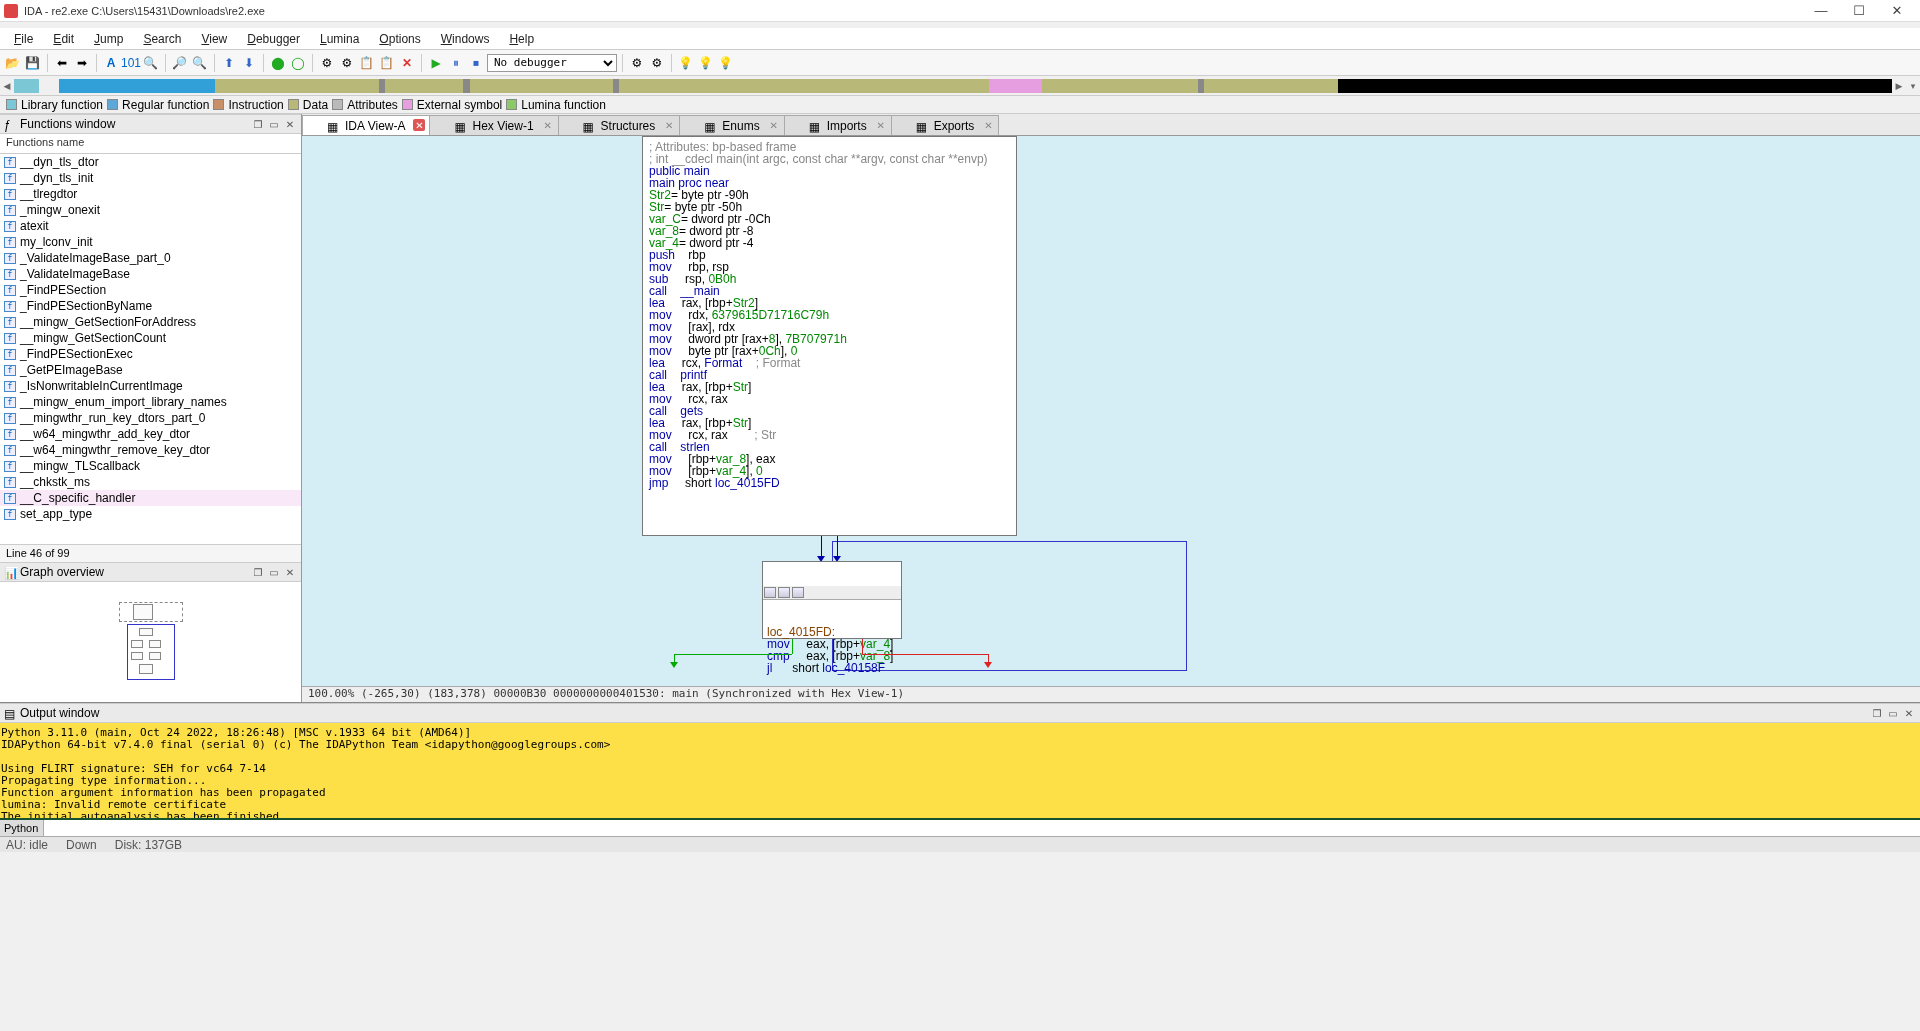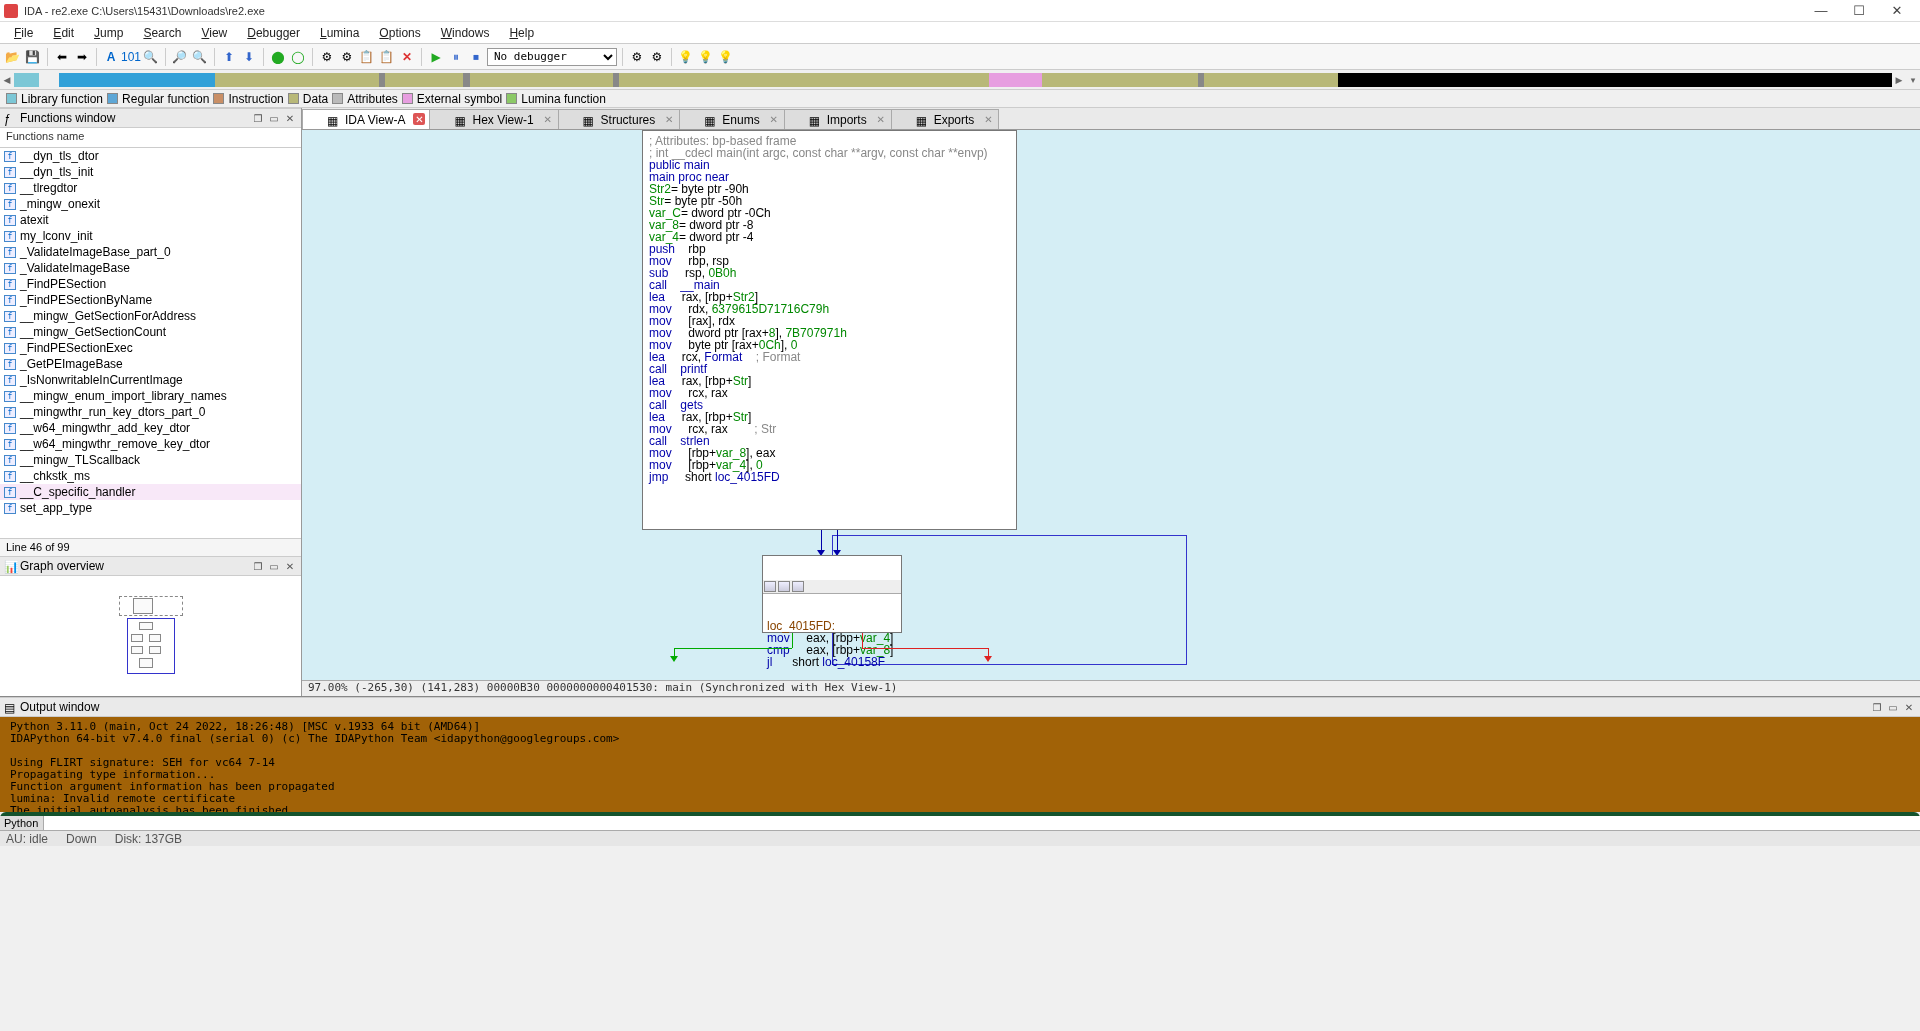--- a/index.html
+++ b/index.html
@@ -1,21 +1,21 @@
 <!DOCTYPE html>
 <html><head>
 <meta charset="utf-8">
 <style>
 * { margin: 0; padding: 0; box-sizing: border-box; font-family: "Segoe UI", Tahoma, sans-serif; font-size: 12px; }
 body { background: #f0f0f0; overflow: hidden; width: 1920px; height: 1031px; }
 .titlebar { height: 22px; background: #fff; display: flex; align-items: center; padding: 0 4px; border-bottom: 1px solid #ddd; }
 .titlebar .app-icon { width: 14px; height: 14px; background: #d44; border-radius: 2px; margin-right: 6px; }
 .titlebar .title { flex: 1; font-size: 11px; color: #333; }
 .titlebar .winbtn { width: 38px; height: 20px; display: flex; align-items: center; justify-content: center; color: #444; font-size: 13px; cursor: pointer; }
-.menubar { height: 22px; background: #fff; display: flex; align-items: center; padding: 0 4px; border-bottom: 1px solid #ccc; }
+.menubar { height: 22px; background: #fff; display: flex; align-items: center; padding: 0 4px; border-bottom: 1px solid #ccc; margin-top: 6px; }
 .menubar .menu { padding: 2px 10px; font-size: 12px; color: #222; cursor: pointer; }
 .menubar .menu u { text-decoration: underline; }
 .toolbar { height: 26px; background: #f7f7f7; display: flex; align-items: center; padding: 0 4px; border-bottom: 1px solid #ccc; gap:2px;}
 .tb { width: 18px; height: 18px; display: flex; align-items: center; justify-content: center; border: 1px solid transparent; cursor: pointer; }
 .sep { width: 1px; height: 18px; background: #ccc; margin: 0 3px; }
 .dbgsel { width: 130px; height: 18px; border: 1px solid #999; background: #fff; font-size: 11px; padding: 0 2px; font-family: monospace; }
 .navbar-row { height: 20px; background: #f0f0f0; display: flex; align-items: center; border-bottom: 1px solid #ccc; }
 .navbar-row .arrow { width: 14px; height: 18px; display: flex; align-items: center; justify-content: center; color: #666; cursor: pointer; font-size:9px;}
 .navbar-row .nav-strip { flex: 1; height: 14px; display: flex; background: #000; }
 .nvseg { height: 100%; }
@@ -47,22 +47,22 @@
 .disasm-area { flex: 1; position: relative; background: #d5eef5; overflow: hidden; }
 .node1 { position: absolute; left: 340px; top: 0px; width: 375px; height: 400px; background: #fff; border: 1px solid #777; padding: 4px 6px; font-family: Consolas, monospace; font-size: 11px; line-height: 12px; white-space: pre; overflow:hidden;}
 .node2 { position: absolute; left: 460px; top: 425px; width: 140px; height: 78px; background: #fff; border: 1px solid #777; font-family: Consolas, monospace; font-size: 11px; line-height: 12px; white-space: pre; }
 .node2 .ntb { height:14px; background:#eee; border-bottom:1px solid #aaa; display:flex; gap:2px; padding:1px;}
 .node2 .ntb div{width:12px;height:11px;border:1px solid #888; background:linear-gradient(#eef,#ccd);}
 .node2 .nbody{padding:2px 4px;}
 .arrowhead { width:0; height:0; border-left:4px solid transparent; border-right:4px solid transparent; position:absolute;}
 .statusline { position: absolute; bottom: 0; left: 0; right: 0; height: 16px; background: #eee; border-top: 1px solid #aaa; padding: 0 6px; font-size: 11px; font-family: monospace; color:#333;}
 .bluebox { position:absolute; border:1px solid #33c; left:530px; top:405px; width:355px; height:130px; }
 .output-panel { border-top: 1px solid #888; }
-.output-body { height: 95px; background: #a16207; padding: 4px 10px; font-family: Consolas, monospace; font-size: 11px; line-height: 12px; white-space: pre-wrap; overflow:hidden;}
-.pyline { height: 18px; background: #fff; border-top: 4px solid #14532d; display: flex; align-items: center; border-radius: 6px; }
+.output-body { height: 95px; background: #fde047; padding: 4px 1px; font-family: Consolas, monospace; font-size: 11px; line-height: 12px; white-space: pre-wrap; overflow:hidden;}
+.pyline { height: 18px; background: #fff; border-top: 2px solid #14532d; display: flex; align-items: center; }
 .pyline .pylabel { width: 44px; padding: 0 4px; font-size: 11px; background: #ddd; border-right:1px solid #aaa; height:100%; display:flex; align-items:center;}
 .pyline input { flex: 1; border: none; height: 100%; font-size: 11px; padding: 0 4px; outline:none; }
 .footer { height: 16px; background: #e6e6e6; border-top: 1px solid #aaa; display: flex; align-items: center; padding: 0 6px; font-size: 11px; color: #555; gap:18px;}
 .c-comment{color:#888;} .c-kw{color:#00a;} .c-label{color:#840;text-align:center;} .c-loc{color:#00a;} .c-green{color:#080;}
 </style>
 </head>
 <body>
 
 <div class="titlebar">
   <div class="app-icon"></div>
@@ -361,21 +361,21 @@
       <div style="position:absolute;left:490px;top:503px;width:0;height:15px;border-left:1px solid #0a0;"></div>
       <div style="position:absolute;left:372px;top:518px;width:118px;height:0;border-top:1px solid #0a0;"></div>
       <div style="position:absolute;left:372px;top:518px;width:0;height:10px;border-left:1px solid #0a0;"></div>
       <div class="arrowhead" style="left:368px;top:526px;border-top:6px solid #0a0;"></div>
 
       <div style="position:absolute;left:560px;top:503px;width:0;height:15px;border-left:1px solid #d22;"></div>
       <div style="position:absolute;left:560px;top:518px;width:126px;height:0;border-top:1px solid #d22;"></div>
       <div style="position:absolute;left:686px;top:518px;width:0;height:10px;border-left:1px solid #d22;"></div>
       <div class="arrowhead" style="left:682px;top:526px;border-top:6px solid #d22;"></div>
 
-      <div class="statusline">97.00% (-265,30) (141,283) 00000B30 0000000000401530: main (Synchronized with Hex View-1)</div>
+      <div class="statusline">100.00% (-265,30) (183,378) 00000B30 0000000000401530: main (Synchronized with Hex View-1)</div>
     </div>
   </div>
 </div>
 
 <div class="output-panel">
   <div class="panel-head">
     <span class="icon">▤</span>
     <span>Output window</span>
     <span class="spacer"></span>
     <span class="pb">❐</span>

